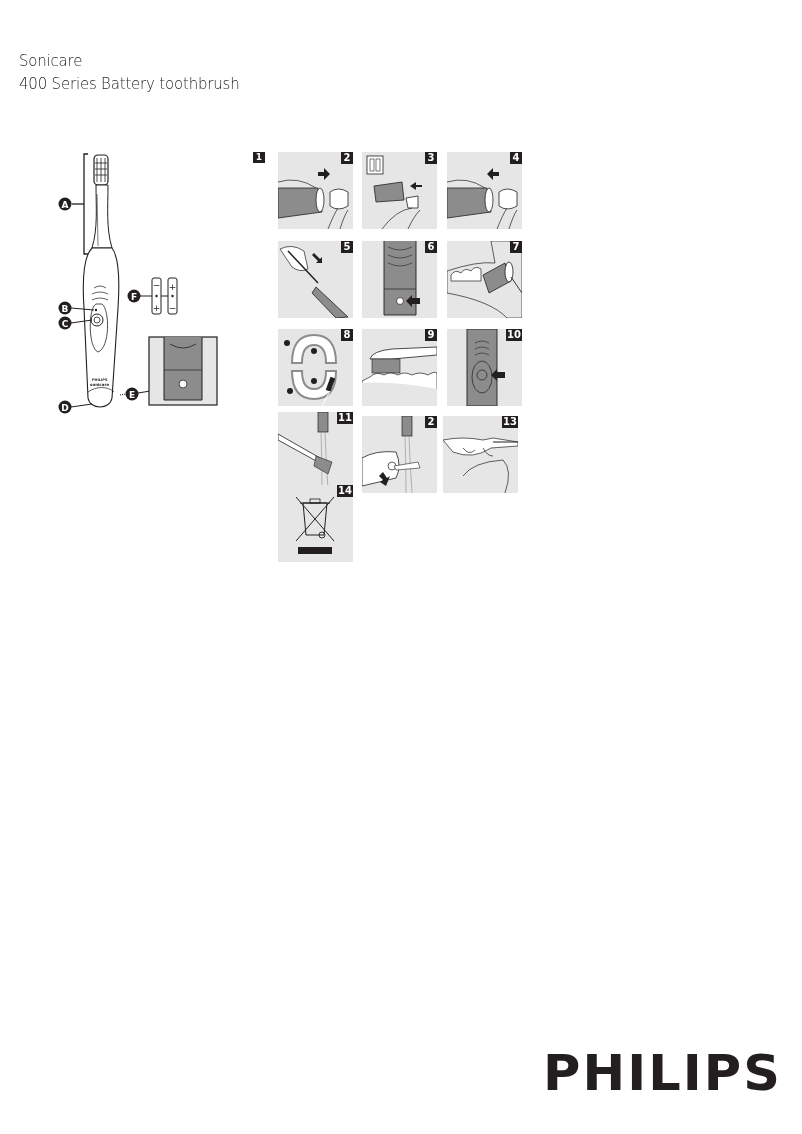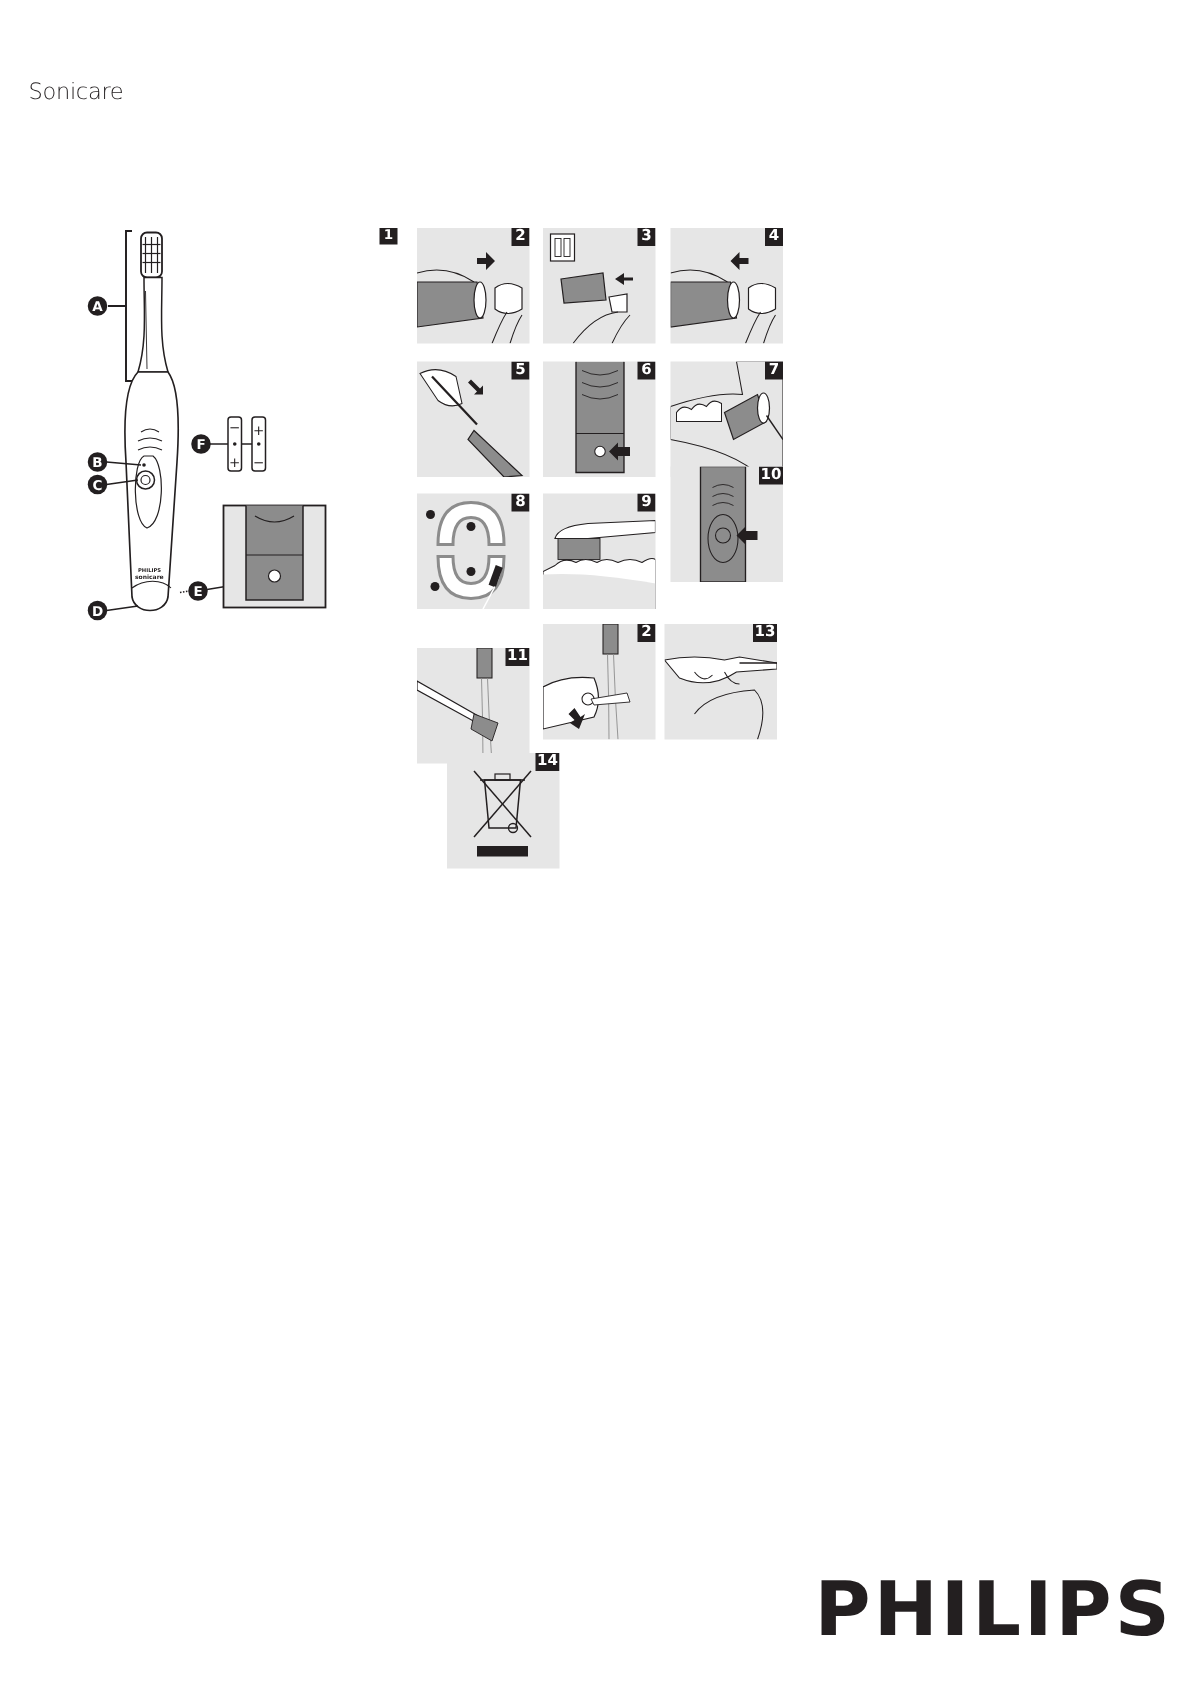--- a/index.html
+++ b/index.html
@@ -21,20 +21,21 @@
 
   .logo { position: absolute; left: 543px; top: 1048px; font-family: "DejaVu Sans", sans-serif; font-weight: bold; font-size: 50px; letter-spacing: 2px; color: #231f20; transform: scaleX(1.02); transform-origin: left top; line-height: 50px; }
 
   .callout { font-family: "DejaVu Sans", sans-serif; font-size: 9px; font-weight: bold; }
 </style>
 </head>
 <body>
 
 <div class="title-block">
   <div>Sonicare</div>
+  <div>400 Series Battery toothbrush</div>
 </div>
 
 <div class="overview">
   <svg width="170" height="270" viewBox="0 0 170 270">
 
     <path d="M36 6 H32 V106 H36" fill="none" stroke="#231f20" stroke-width="1.3"></path>
     <line x1="20" y1="56" x2="32" y2="56" stroke="#231f20" stroke-width="1.3"></line>
 
     <rect x="42" y="7" width="14" height="30" rx="4" fill="#fff" stroke="#231f20" stroke-width="1.2"></rect>
     <g stroke="#231f20" stroke-width="0.8">
@@ -182,32 +183,32 @@
 </div>
 <div class="panel" style="left:362px;top:329px;">
   <svg width="75" height="77">
     <path d="M8 30 Q10 22 30 20 L75 18 L75 26 L30 30 Z" fill="#fff" stroke="#231f20" stroke-width="0.8"></path>
     <rect x="10" y="30" width="28" height="14" fill="#8c8c8c" stroke="#231f20" stroke-width="0.6"></rect>
     <path d="M8 48 Q14 42 22 46 Q28 42 36 46 Q42 42 50 46 Q58 42 66 46 Q72 42 75 44 L75 77 L0 77 L0 52 Z" fill="#fff" stroke="#231f20" stroke-width="0.7"></path>
     <path d="M0 54 Q30 52 75 60 L75 77 L0 77 Z" fill="#e6e6e6"></path>
   </svg>
   <div class="num">9</div>
 </div>
-<div class="panel" style="left:447px;top:311px;">
+<div class="panel" style="left:447px;top:329px;">
   <svg width="75" height="77">
     <rect x="20" y="0" width="30" height="77" fill="#8c8c8c" stroke="#231f20" stroke-width="0.9"></rect>
     <path d="M28 14 Q35 10 42 14 M28 20 Q35 16 42 20 M28 26 Q35 22 42 26" fill="none" stroke="#231f20" stroke-width="0.6"></path>
     <ellipse cx="35" cy="48" rx="10" ry="16" fill="none" stroke="#231f20" stroke-width="0.7"></ellipse>
     <circle cx="35" cy="46" r="5" fill="none" stroke="#231f20" stroke-width="0.7"></circle>
     <path d="M44 46 L50 40 L50 43 L58 43 L58 49 L50 49 L50 52 Z" fill="#231f20"></path>
   </svg>
   <div class="num">10</div>
 </div>
 
-<div class="panel" style="left:278px;top:432px;">
+<div class="panel" style="left:278px;top:412px;">
   <svg width="75" height="77">
     <rect x="40" y="0" width="10" height="20" fill="#8c8c8c" stroke="#231f20" stroke-width="0.7"></rect>
     <path d="M43 20 Q44 50 44 77 M47 20 Q48 50 50 77" fill="none" stroke="#8c8c8c" stroke-width="0.6"></path>
     <path d="M0 22 L42 46 L40 50 L0 28 Z" fill="#fff" stroke="#231f20" stroke-width="0.8"></path>
     <path d="M38 44 L54 50 L50 62 L36 54 Z" fill="#8c8c8c" stroke="#231f20" stroke-width="0.6"></path>
   </svg>
   <div class="num">11</div>
 </div>
 <div class="panel" style="left:362px;top:416px;">
   <svg width="75" height="77">
@@ -223,21 +224,21 @@
 <div class="panel" style="left:443px;top:416px;">
   <svg width="75" height="77">
     <path d="M0 24 Q20 20 40 24 L50 22 L75 26 L75 30 L48 32 Q30 44 10 36 Z" fill="#fff" stroke="#231f20" stroke-width="0.7"></path>
     <path d="M20 32 Q26 40 32 34 M40 32 Q44 40 50 40" fill="none" stroke="#231f20" stroke-width="0.7"></path>
     <path d="M20 60 Q30 46 60 44 Q70 54 62 77" fill="none" stroke="#231f20" stroke-width="0.7"></path>
     <line x1="50" y1="26" x2="75" y2="26" stroke="#231f20" stroke-width="1"></line>
   </svg>
   <div class="num">13</div>
 </div>
 
-<div class="panel" style="left:278px;top:502px;margin-left:20px;">
+<div class="panel" style="left:278px;top:485px;">
   <svg width="75" height="77">
     <path d="M25 18 L49 18 L46 50 L28 50 Z" fill="none" stroke="#231f20" stroke-width="1"></path>
     <line x1="22" y1="18" x2="52" y2="18" stroke="#231f20" stroke-width="1"></line>
     <rect x="32" y="14" width="10" height="4" fill="none" stroke="#231f20" stroke-width="0.8"></rect>
     <circle cx="44" cy="50" r="3" fill="none" stroke="#231f20" stroke-width="0.9"></circle>
     <line x1="18" y1="12" x2="56" y2="56" stroke="#231f20" stroke-width="1"></line>
     <line x1="56" y1="12" x2="18" y2="56" stroke="#231f20" stroke-width="1"></line>
     <rect x="20" y="62" width="34" height="7" fill="#231f20"></rect>
   </svg>
   <div class="num">14</div>

